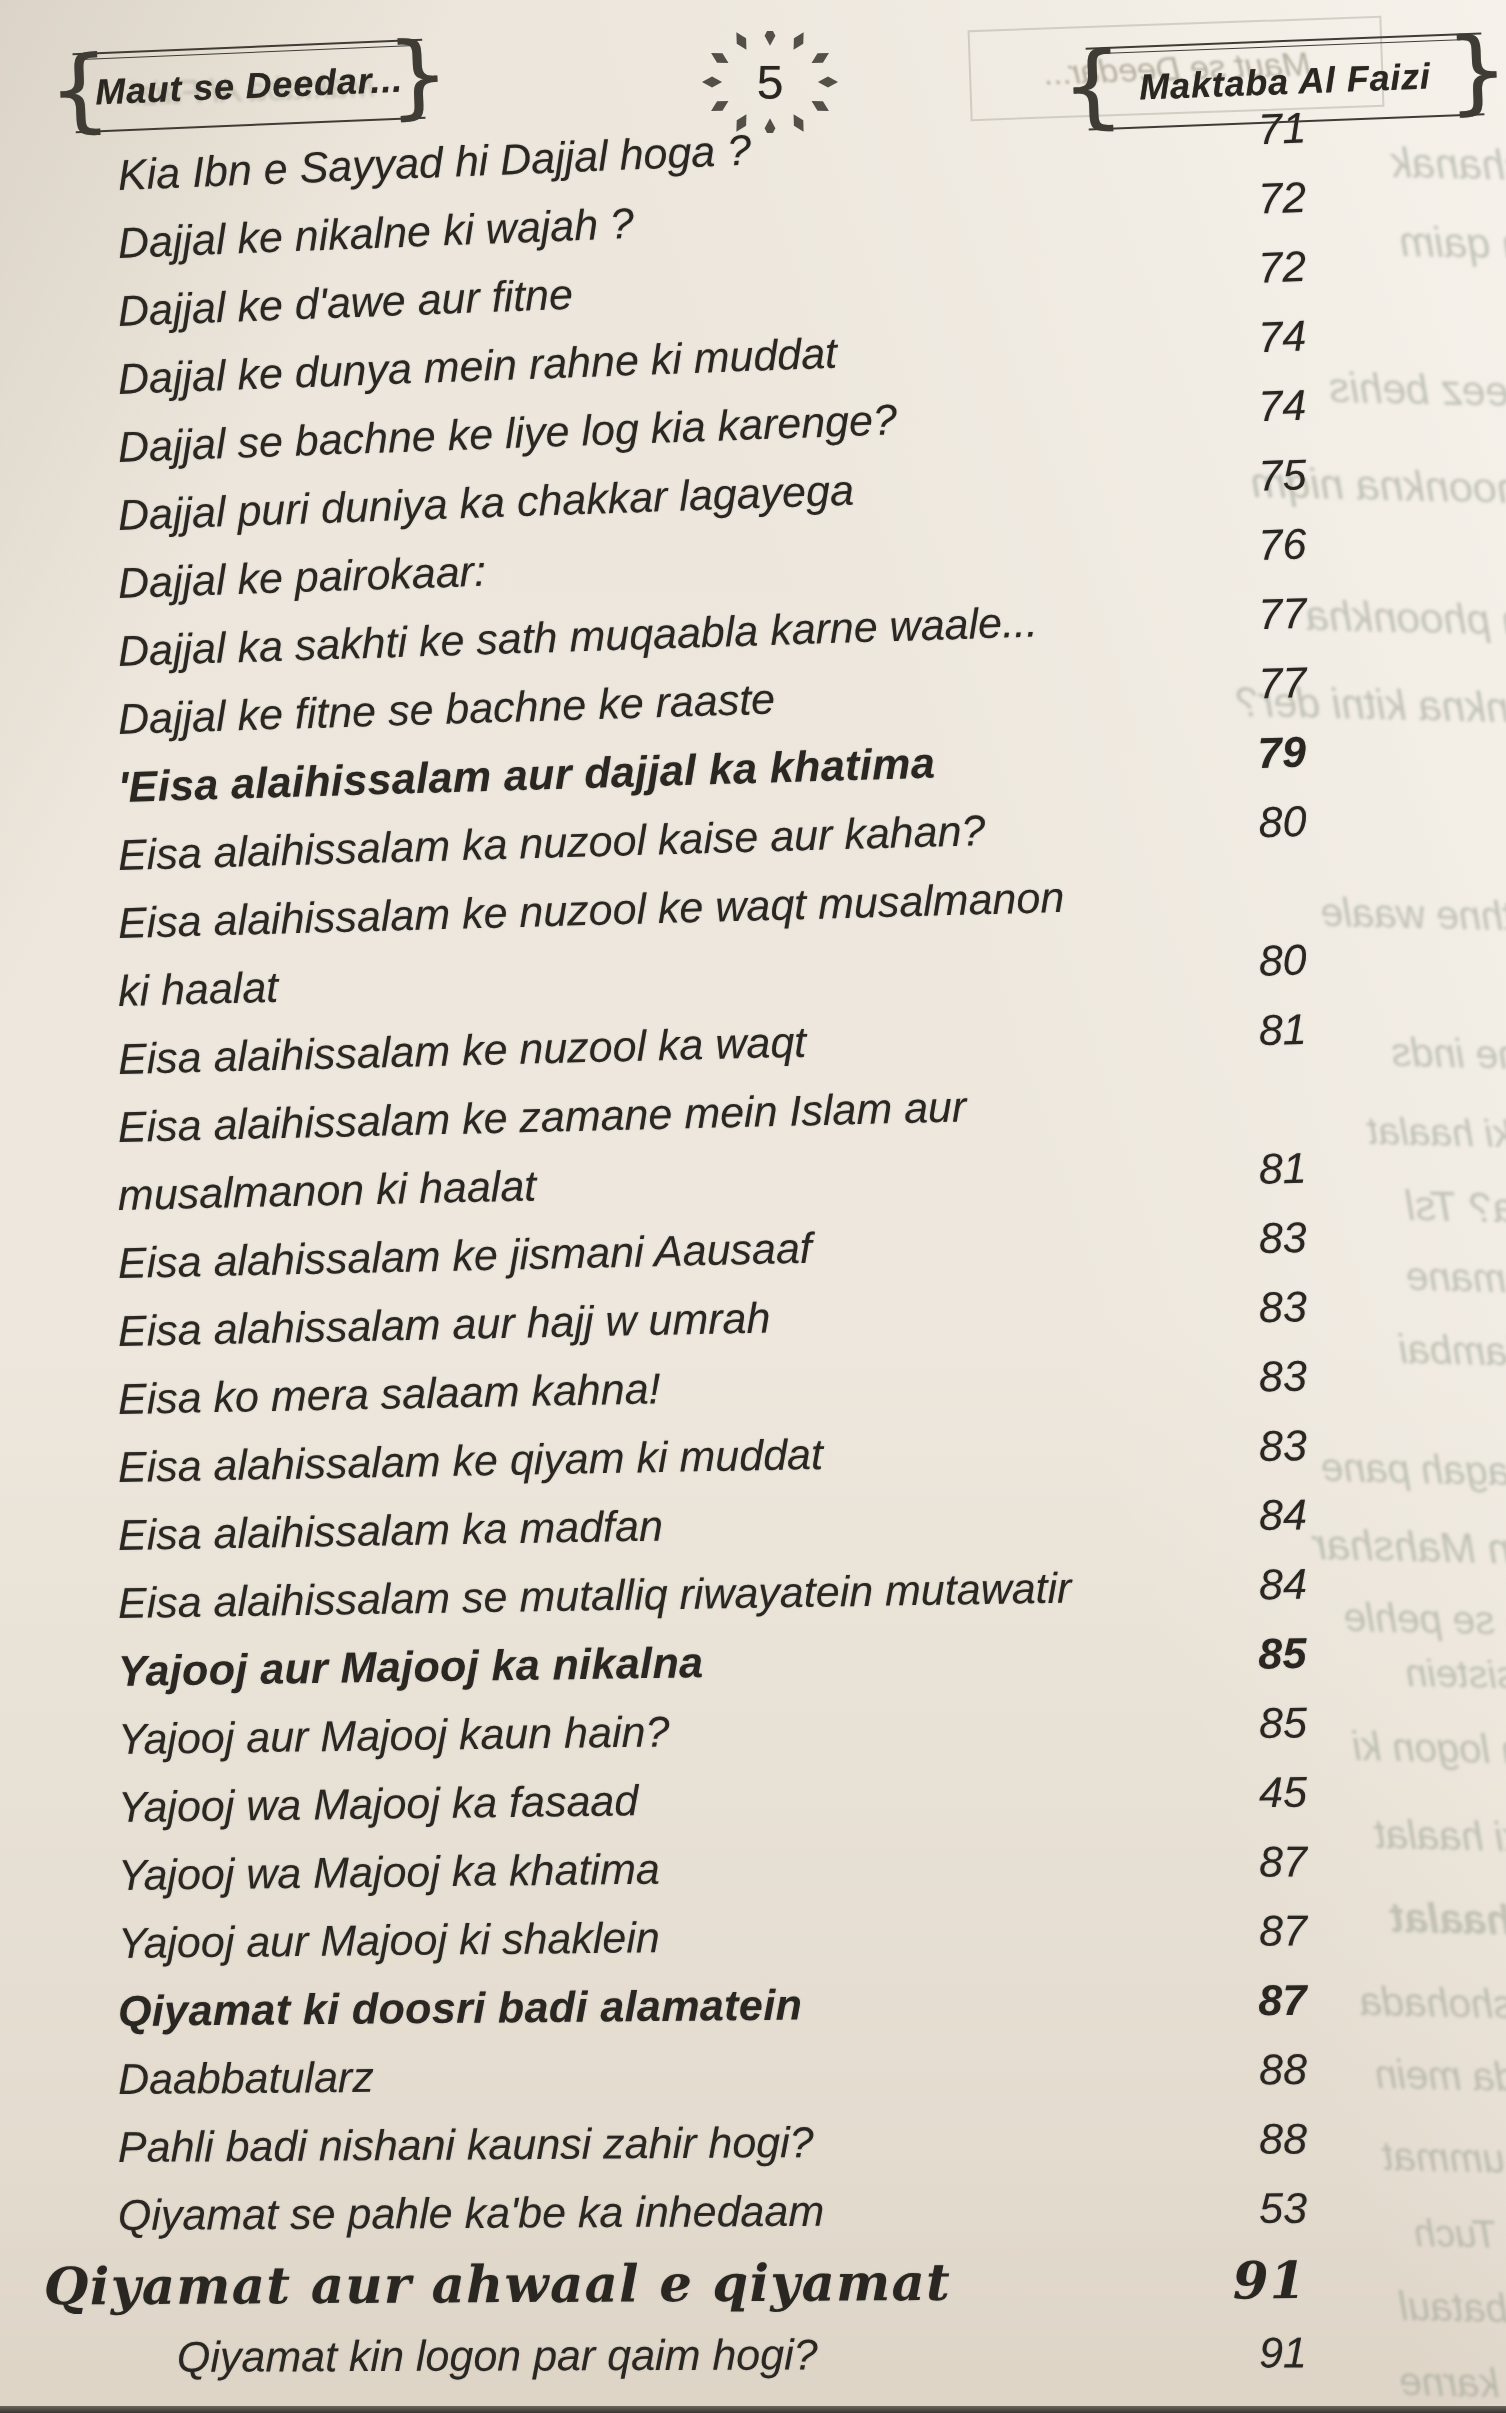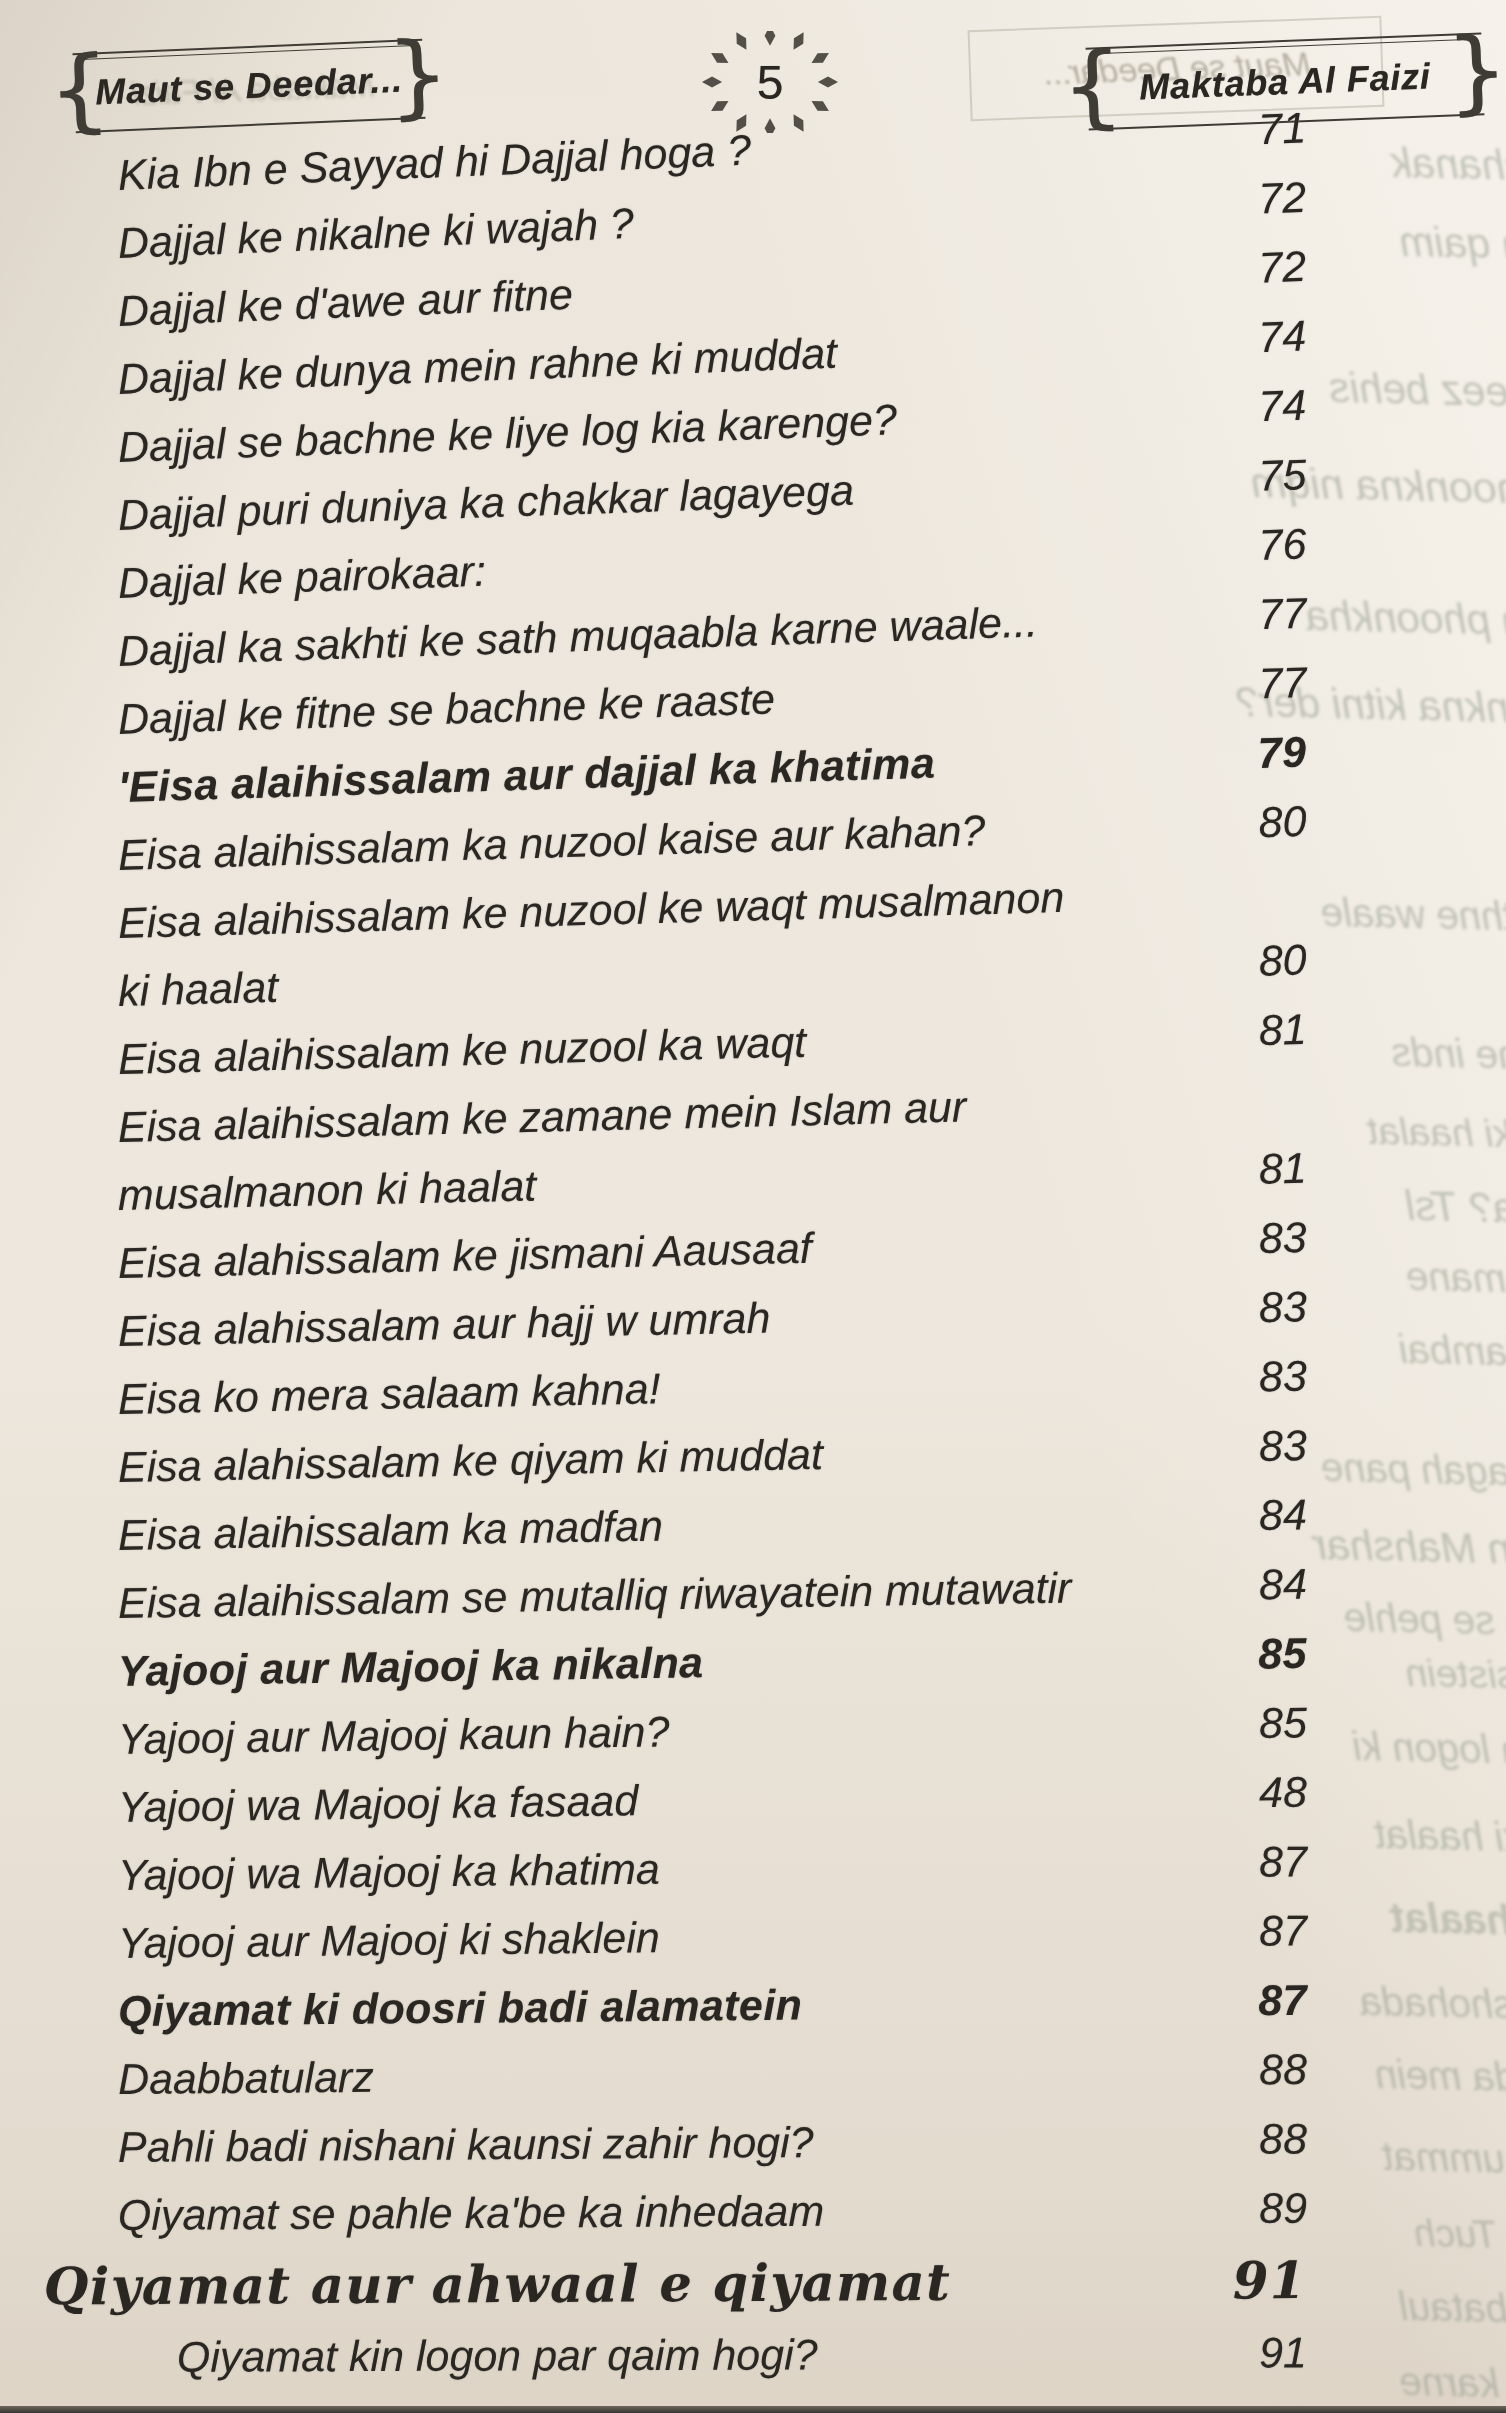--- a/index.html
+++ b/index.html
@@ -225,21 +225,21 @@
       <div class="row section" style="transform: rotate(-0.87deg);">
     <span class="title">Yajooj aur Majooj ka nikalna</span>
     <span class="page">85</span>
   </div>
       <div class="row" style="transform: rotate(-0.8deg);">
     <span class="title">Yajooj aur Majooj kaun hain?</span>
     <span class="page">85</span>
   </div>
       <div class="row" style="transform: rotate(-0.74deg);">
     <span class="title">Yajooj wa Majooj ka fasaad</span>
-    <span class="page">48</span>
+    <span class="page">45</span>
   </div>
       <div class="row" style="transform: rotate(-0.67deg);">
     <span class="title">Yajooj wa Majooj ka khatima</span>
     <span class="page">87</span>
   </div>
       <div class="row" style="transform: rotate(-0.61deg);">
     <span class="title">Yajooj aur Majooj ki shaklein</span>
     <span class="page">87</span>
   </div>
       <div class="row section" style="transform: rotate(-0.54deg);">
@@ -249,21 +249,21 @@
       <div class="row" style="transform: rotate(-0.48deg);">
     <span class="title">Daabbatularz</span>
     <span class="page">88</span>
   </div>
       <div class="row" style="transform: rotate(-0.41deg);">
     <span class="title">Pahli badi nishani kaunsi zahir hogi?</span>
     <span class="page">88</span>
   </div>
       <div class="row" style="transform: rotate(-0.35deg);">
     <span class="title">Qiyamat se pahle ka'be ka inhedaam</span>
-    <span class="page">89</span>
+    <span class="page">53</span>
   </div>
       <div class="row chapter" style="transform: rotate(-0.28deg);">
     <span class="title">Qiyamat aur ahwaal e qiyamat</span>
     <span class="page">91</span>
   </div>
       <div class="row sub" style="transform: rotate(-0.22deg);">
     <span class="title">Qiyamat kin logon par qaim hogi?</span>
     <span class="page">91</span>
   </div>
       <div class="row sub" style="transform: rotate(-0.15deg);">

